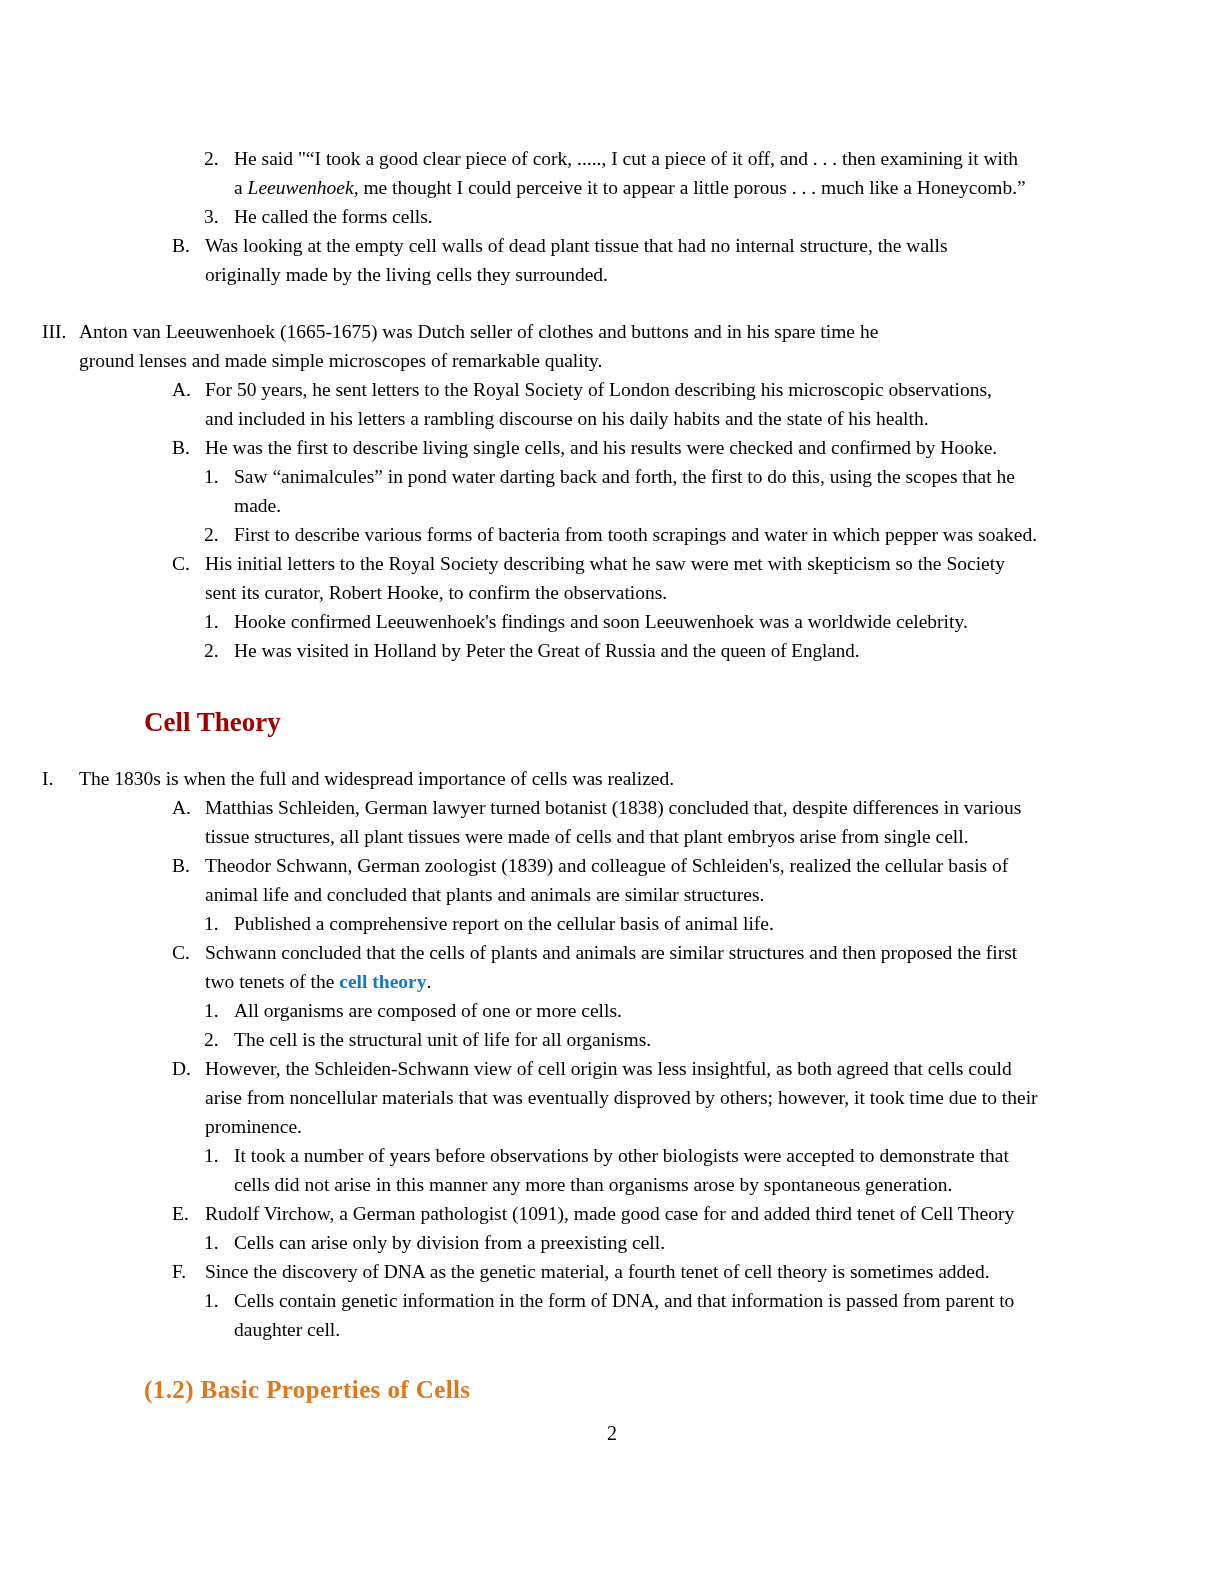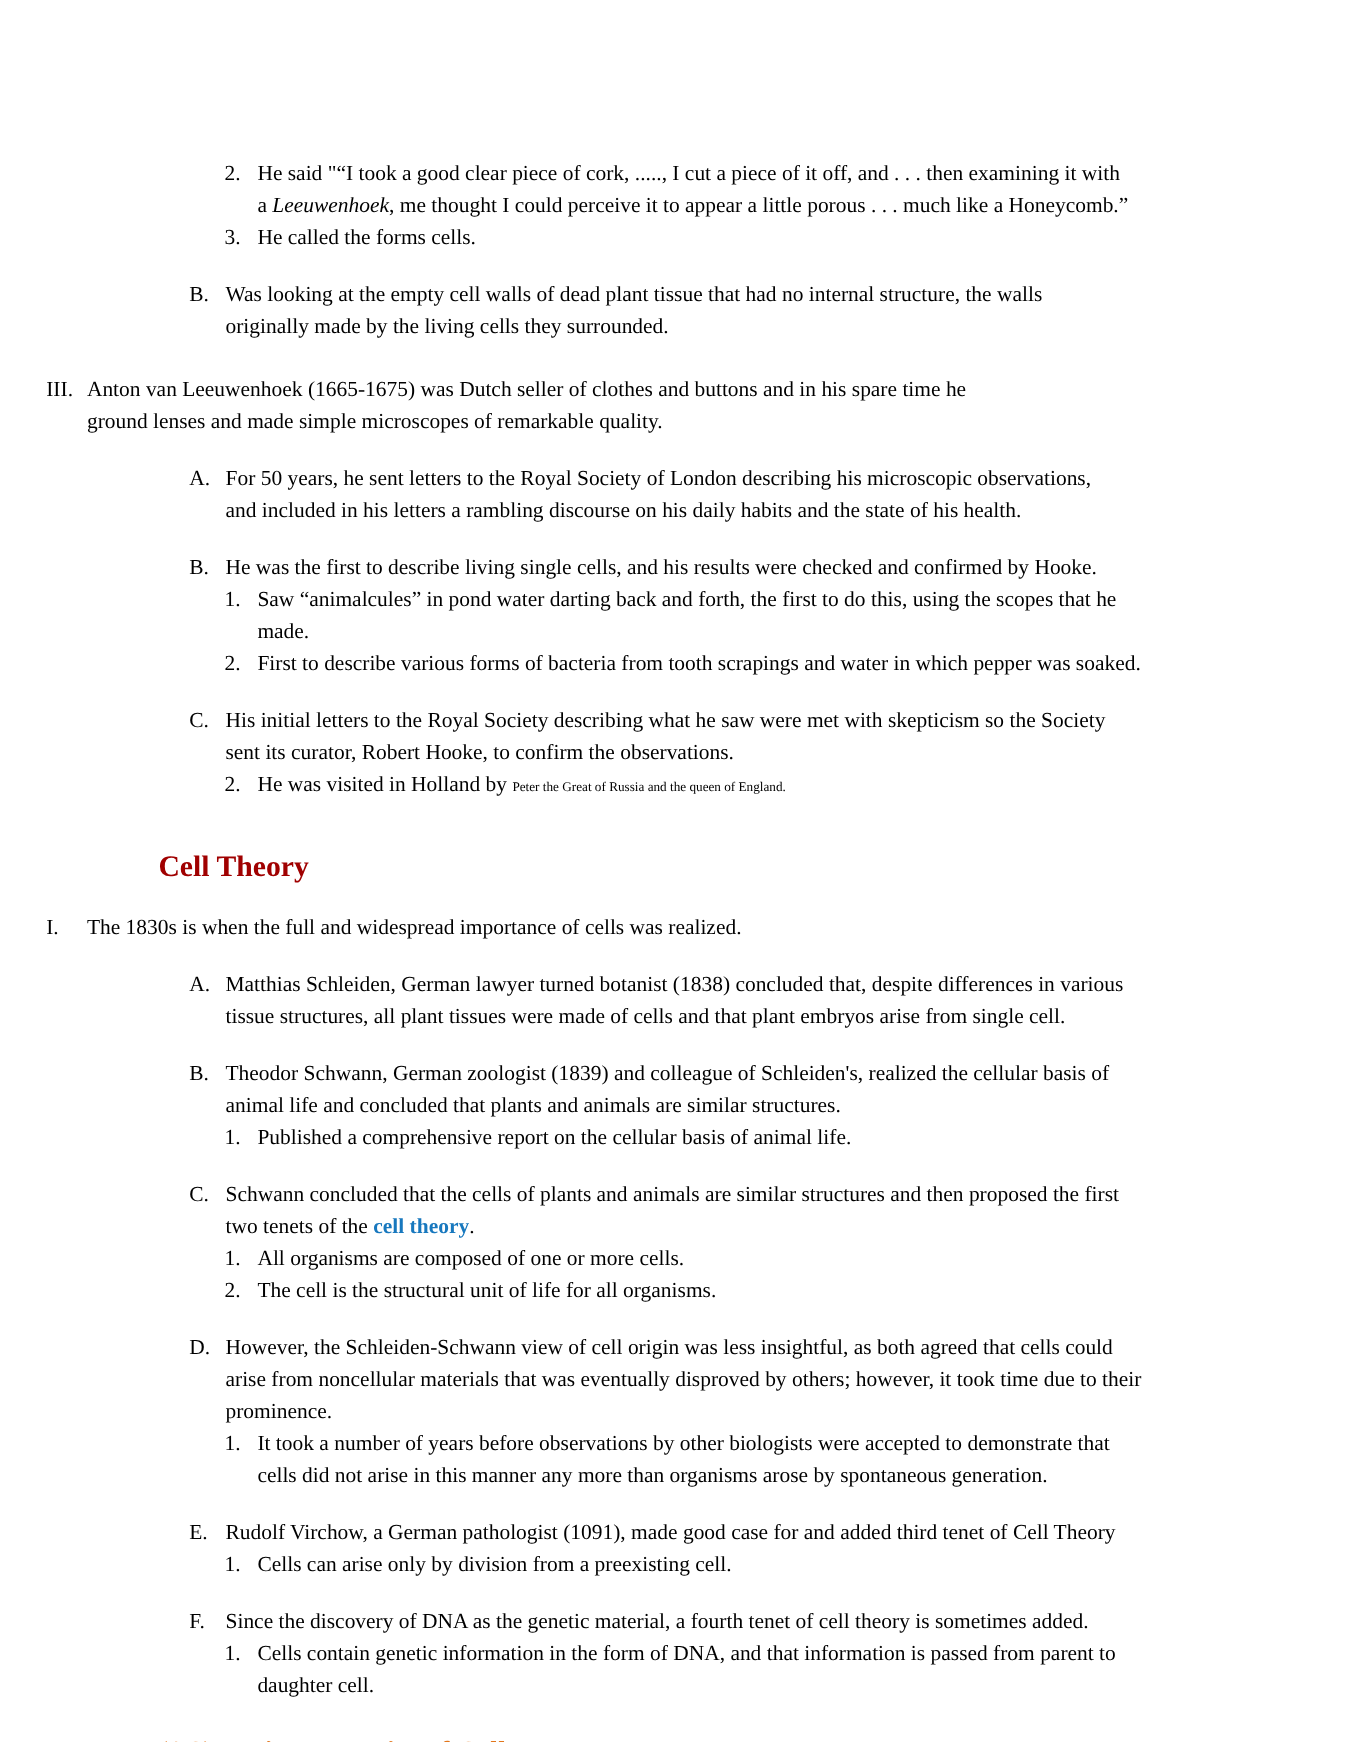--- a/index.html
+++ b/index.html
@@ -15,27 +15,27 @@
   .doc {
     box-sizing: border-box;
     padding: 144px 86px 0 0;
   }
   .item {
     font-size: 19.5px;
     line-height: 29px;
   }
   .lvl1 { padding-left: 79px; }
   .lvl1 > .marker { display: inline-block; width: 37px; margin-left: -37px; }
-  .lvl2 { padding-left: 205px; margin-top: 23px; }
+  .lvl2 { padding-left: 205px; }
   .lvl2 > .marker { display: inline-block; width: 33px; margin-left: -33px; }
   .lvl3 { padding-left: 234px; }
   .lvl3 > .marker { display: inline-block; width: 30px; margin-left: -30px; }
   .seg-italic { font-style: italic; }
   .seg-term { font-weight: bold; }
-  .seg-small { font-size: 12px; }
+  .seg-small { font-size: 19px; }
   .heading-red {
     font-size: 27px;
     font-weight: bold;
     line-height: 34px;
     margin: 40px 0 25px 144px;
   }
   .heading-orange {
     font-family: Liberation Serif, serif;
     font-size: 25px;
     font-weight: bold;
@@ -58,20 +58,21 @@
     <div class="item lvl3"><span class="marker">2.</span><span class="text"><span>He said "“I took a good clear piece of cork, ....., I cut a piece of it off, and . . . then examining it with</span><br><span>a </span><span class="seg-italic">Leeuwenhoek</span><span>, me thought I could perceive it to appear a little porous . . . much like a Honeycomb.”</span></span></div>
     <div class="item lvl3"><span class="marker">3.</span><span class="text"><span>He called the forms cells.</span></span></div>
     <div class="item lvl2"><span class="marker">B.</span><span class="text"><span>Was looking at the empty cell walls of dead plant tissue that had no internal structure, the walls</span><br><span>originally made by the living cells they surrounded.</span></span></div>
     <div class="spacer" style="height: 28px;"></div>
     <div class="item lvl1"><span class="marker">III.</span><span class="text"><span>Anton van Leeuwenhoek (1665-1675) was Dutch seller of clothes and buttons and in his spare time he</span><br><span>ground lenses and made simple microscopes of remarkable quality.</span></span></div>
     <div class="item lvl2"><span class="marker">A.</span><span class="text"><span>For 50 years, he sent letters to the Royal Society of London describing his microscopic observations,</span><br><span>and included in his letters a rambling discourse on his daily habits and the state of his health.</span></span></div>
     <div class="item lvl2"><span class="marker">B.</span><span class="text"><span>He was the first to describe living single cells, and his results were checked and confirmed by Hooke.</span></span></div>
     <div class="item lvl3"><span class="marker">1.</span><span class="text"><span>Saw “animalcules” in pond water darting back and forth, the first to do this, using the scopes that he</span><br><span>made.</span></span></div>
     <div class="item lvl3"><span class="marker">2.</span><span class="text"><span>First to describe various forms of bacteria from tooth scrapings and water in which pepper was soaked.</span></span></div>
     <div class="item lvl2"><span class="marker">C.</span><span class="text"><span>His initial letters to the Royal Society describing what he saw were met with skepticism so the Society</span><br><span>sent its curator, Robert Hooke, to confirm the observations.</span></span></div>
+    <div class="item lvl3"><span class="marker">1.</span><span class="text"><span>Hooke confirmed Leeuwenhoek's findings and soon Leeuwenhoek was a worldwide celebrity.</span></span></div>
     <div class="item lvl3"><span class="marker">2.</span><span class="text"><span>He was visited in Holland by </span><span class="seg-small">Peter the Great of Russia and the queen of England.</span></span></div>
     <div class="heading-red" style="color: rgb(160, 0, 0);">Cell Theory</div>
     <div class="item lvl1"><span class="marker">I.</span><span class="text"><span>The 1830s is when the full and widespread importance of cells was realized.</span></span></div>
     <div class="item lvl2"><span class="marker">A.</span><span class="text"><span>Matthias Schleiden, German lawyer turned botanist (1838) concluded that, despite differences in various</span><br><span>tissue structures, all plant tissues were made of cells and that plant embryos arise from single cell.</span></span></div>
     <div class="item lvl2"><span class="marker">B.</span><span class="text"><span>Theodor Schwann, German zoologist (1839) and colleague of Schleiden's, realized the cellular basis of</span><br><span>animal life and concluded that plants and animals are similar structures.</span></span></div>
     <div class="item lvl3"><span class="marker">1.</span><span class="text"><span>Published a comprehensive report on the cellular basis of animal life.</span></span></div>
     <div class="item lvl2"><span class="marker">C.</span><span class="text"><span>Schwann concluded that the cells of plants and animals are similar structures and then proposed the first</span><br><span>two tenets of the </span><span class="seg-term" style="color: rgb(24, 120, 190);">cell theory</span><span>.</span></span></div>
     <div class="item lvl3"><span class="marker">1.</span><span class="text"><span>All organisms are composed of one or more cells.</span></span></div>
     <div class="item lvl3"><span class="marker">2.</span><span class="text"><span>The cell is the structural unit of life for all organisms.</span></span></div>
     <div class="item lvl2"><span class="marker">D.</span><span class="text"><span>However, the Schleiden-Schwann view of cell origin was less insightful, as both agreed that cells could</span><br><span>arise from noncellular materials that was eventually disproved by others; however, it took time due to their</span><br><span>prominence.</span></span></div>

